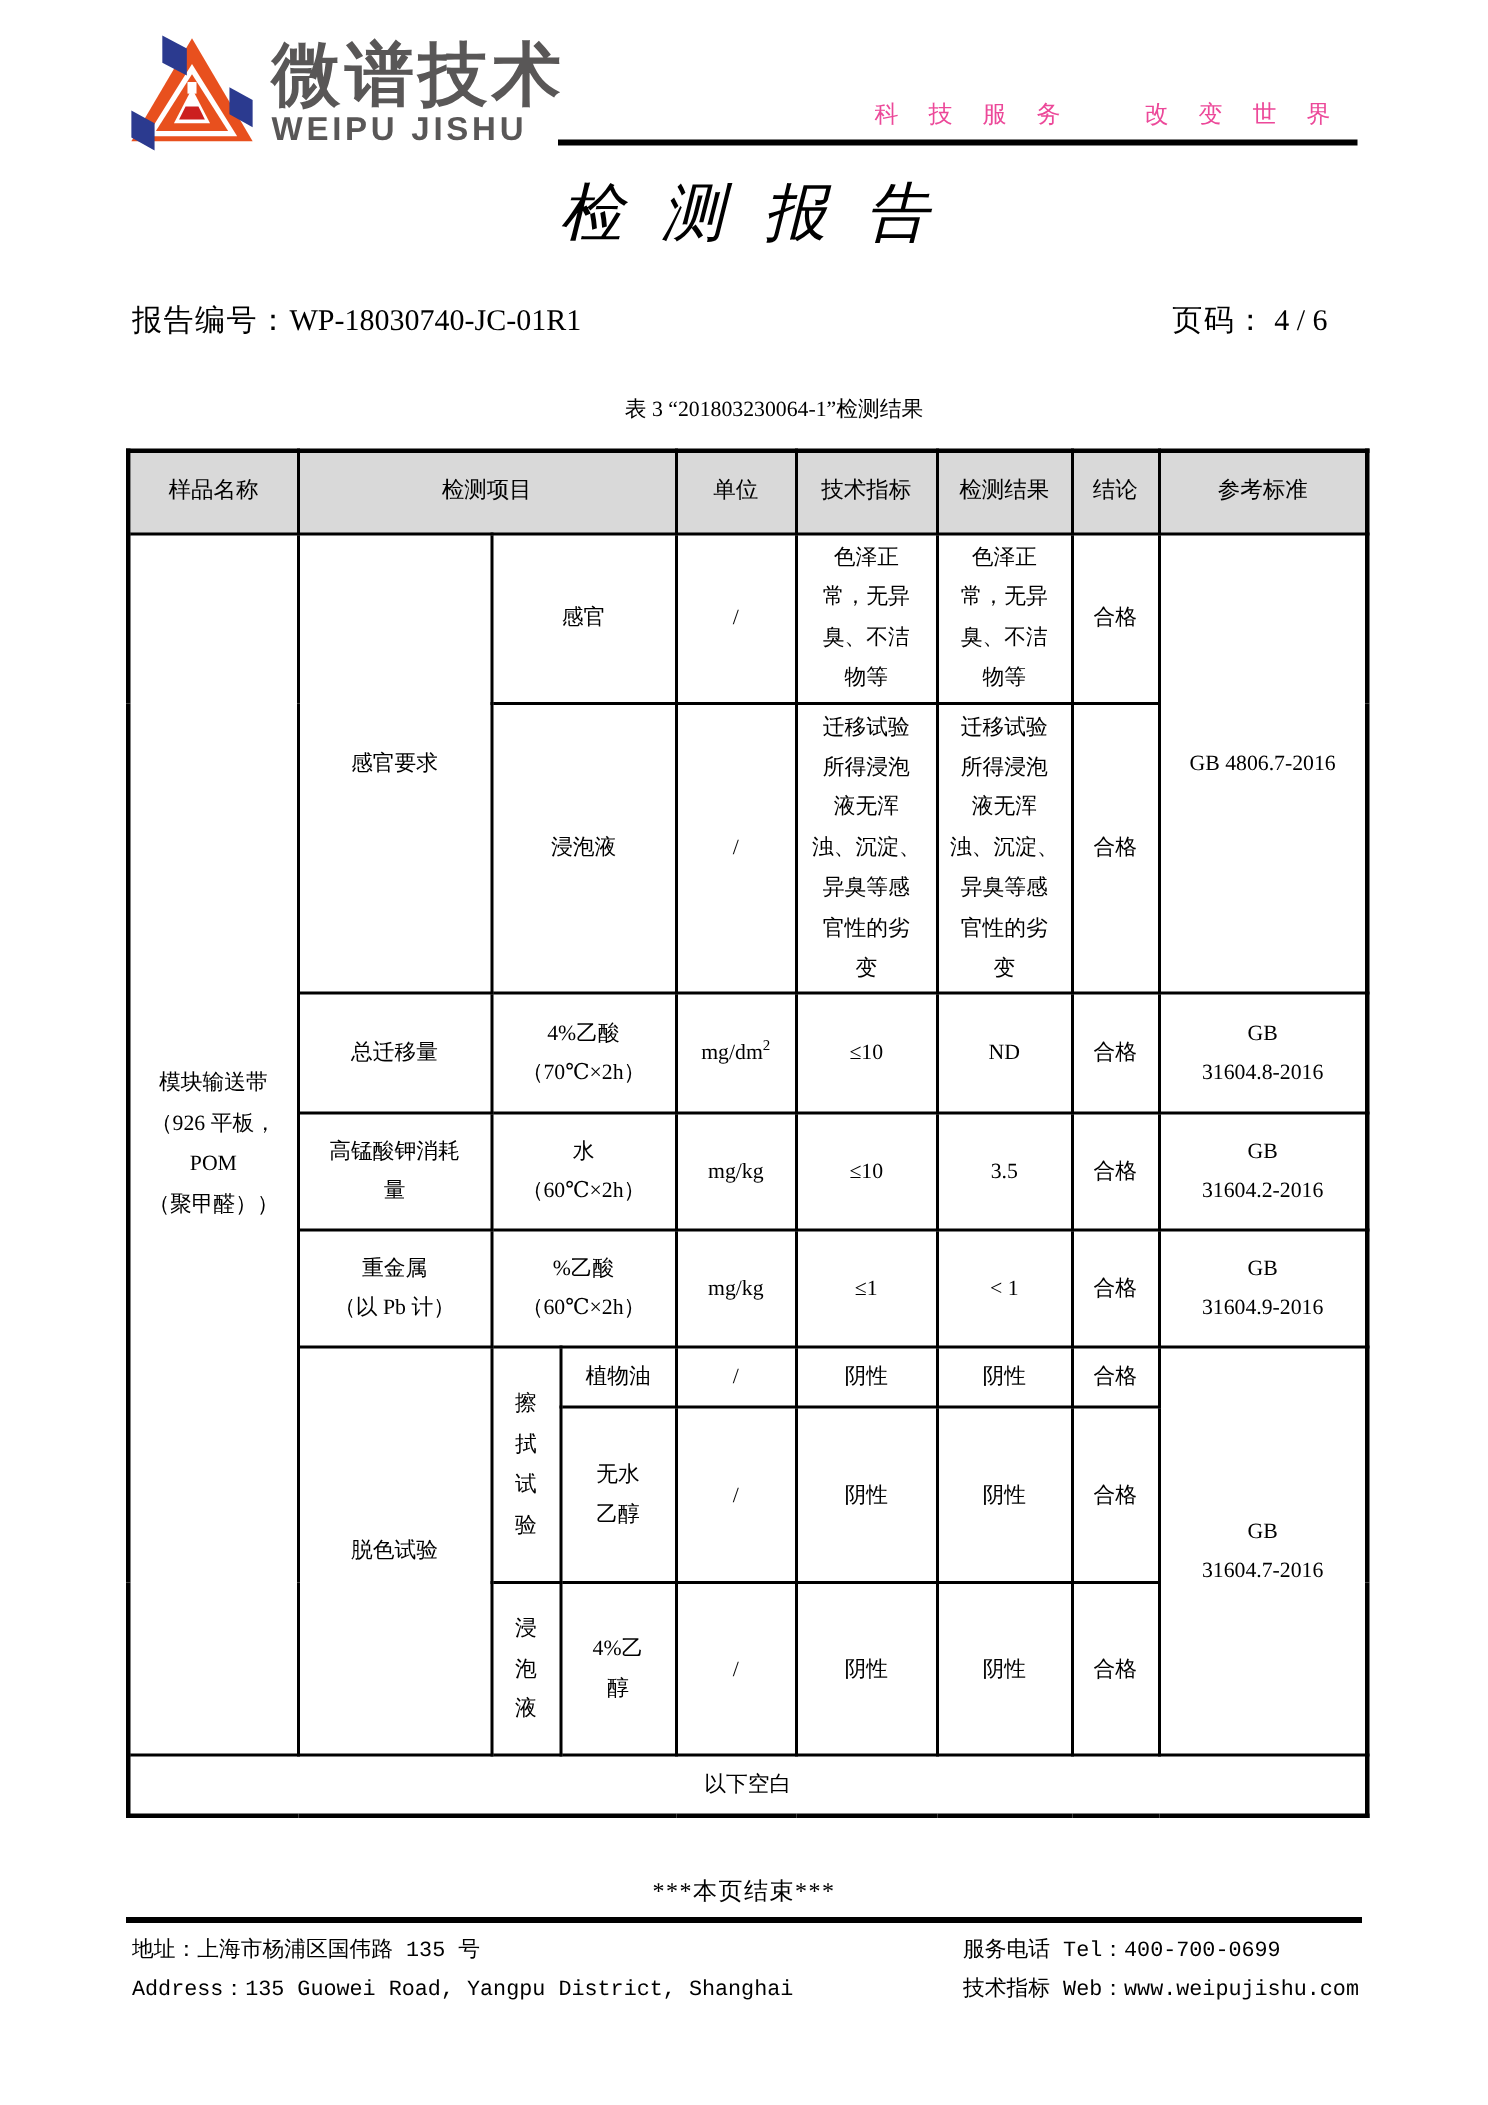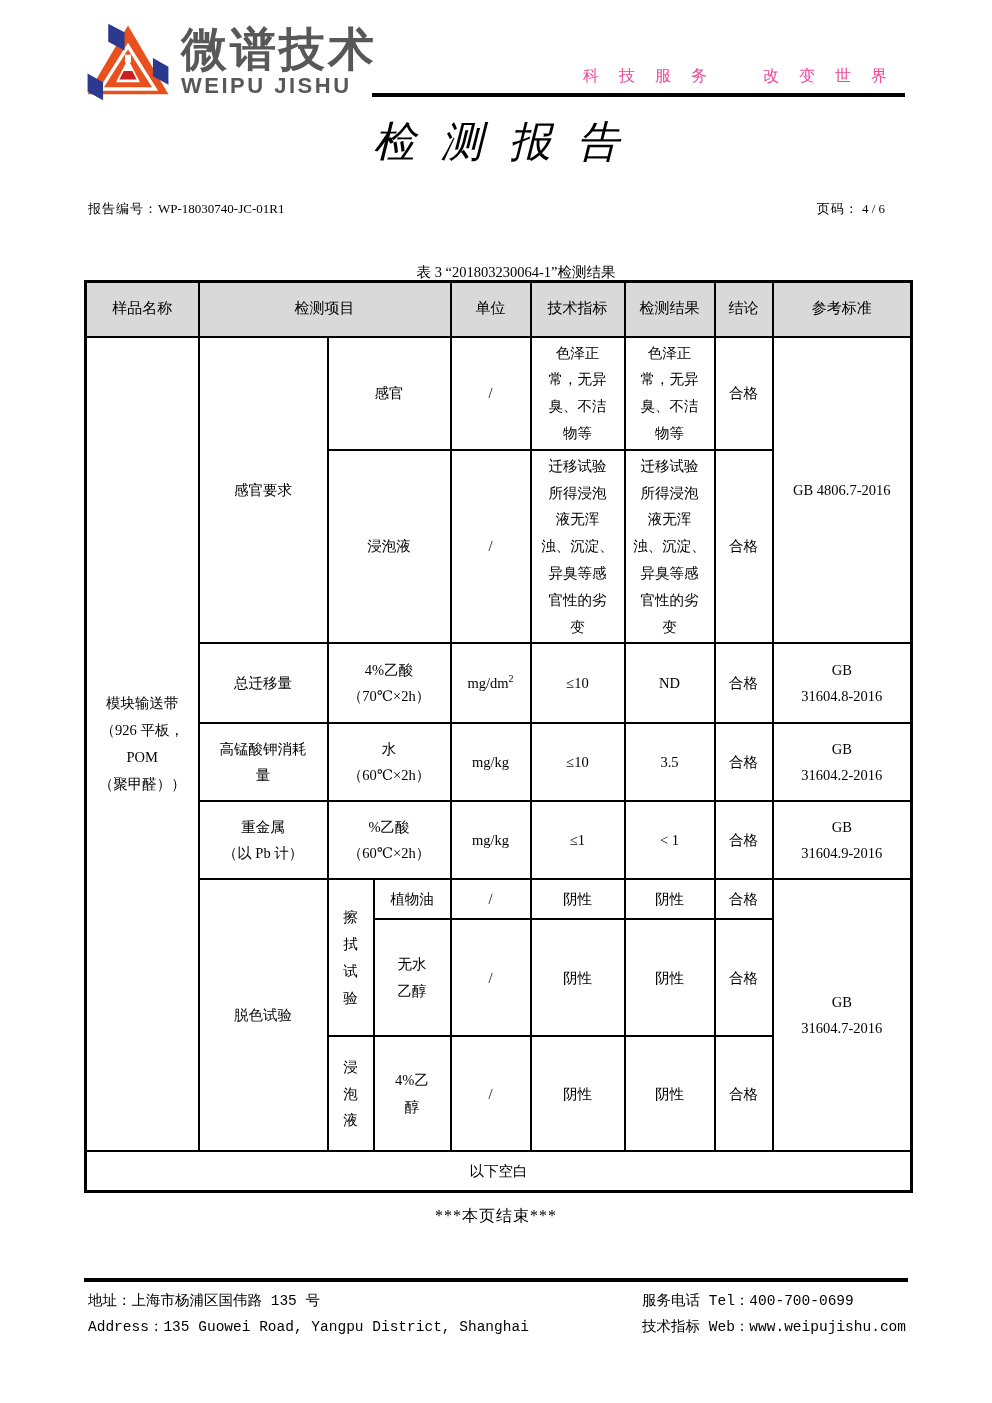--- a/index.html
+++ b/index.html
@@ -10,37 +10,37 @@
   
   .logo{position:absolute;left:85px;top:22px;display:flex;align-items:flex-start;gap:10px;}
   .logo-icon{width:86px;height:86px;}
   .logo-text{display:flex;flex-direction:column;line-height:1;margin-top:4px;}
   .logo-cn{font-family:"Liberation Sans","DejaVu Sans",sans-serif;font-weight:bold;font-size:46px;letter-spacing:3px;color:var(--logo-gray);}
   .logo-en{font-family:"Liberation Sans","DejaVu Sans",sans-serif;font-weight:bold;font-size:22px;letter-spacing:2.5px;color:var(--logo-gray);margin-top:3px;}
   .tagline{position:absolute;right:97px;top:66px;font-size:16px;letter-spacing:8px;color:#ec4899;white-space:nowrap;}
   .header-rule{position:absolute;left:372px;right:87px;top:93px;height:4px;background:#000;}
   
   .doc-title{position:absolute;left:0;top:114px;width:100%;text-align:center;font-size:42px;letter-spacing:26px;text-indent:26px;font-weight:500;font-style:italic;}
-  .meta-row{position:absolute;left:88px;right:107px;top:200px;display:flex;justify-content:space-between;font-size:13px;}
+  .meta-row{position:absolute;left:88px;right:107px;top:200px;display:flex;justify-content:space-between;font-size:20px;}
   .meta-row .lbl{letter-spacing:1px;}
   
   .tbl-caption{position:absolute;left:0;top:263px;width:100%;text-align:center;font-size:14.5px;margin-left:20px;}
-  .tbl-wrap{position:absolute;left:84px;top:280px;}
+  .tbl-wrap{position:absolute;left:84px;top:299px;}
   table.report{border-collapse:collapse;table-layout:fixed;width:826px;border:3px solid var(--border-black);}
   table.report th,table.report td{
     border:2px solid var(--border-black);text-align:center;vertical-align:middle;
     font-size:14.5px;font-weight:normal;line-height:1.85;padding:2px 4px;
     white-space:pre-line;overflow:hidden;
   }
   table.report th{background:var(--header-bg);font-size:15px;}
   td.gap{line-height:2.55;}
   td.vert{line-height:2.6;padding:2px 0;}
   sup{font-size:10px;line-height:0;}
   
-  .page-end{position:absolute;left:0;top:1206px;width:100%;text-align:center;font-size:16px;letter-spacing:1px;}
+  .page-end{position:absolute;left:0;top:1251px;width:100%;text-align:center;font-size:16px;letter-spacing:1px;}
   .footer-rule{position:absolute;left:84px;right:84px;top:1278px;height:4px;background:#000;}
   .footer{position:absolute;left:88px;right:86px;top:1288px;display:flex;justify-content:space-between;font-size:14.5px;line-height:1.8;}
   .footer .col{display:flex;flex-direction:column;}
   .footer .row{white-space:nowrap;font-family:Liberation Mono, monospace;}
 </style>
 </head>
 <body>
 
 <div class="page">
 

